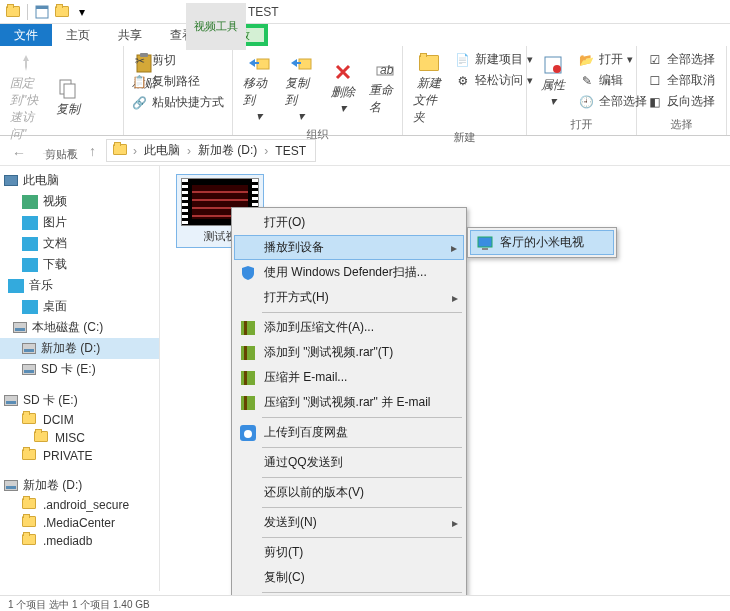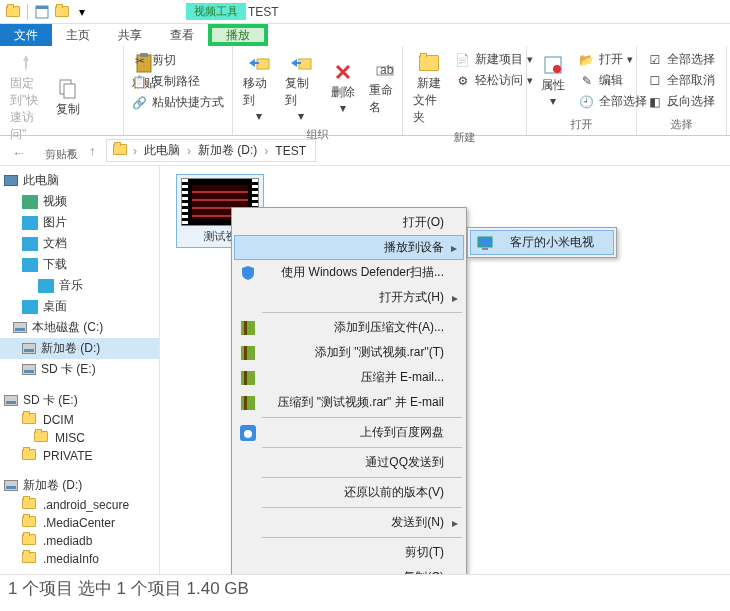--- a/index.html
+++ b/index.html
@@ -6,26 +6,26 @@
 body{width:730px;height:611px;background:#fff;overflow:hidden;position:relative;}
 .qat{height:24px;background:#fff;border-bottom:1px solid #e0e0e0;display:flex;align-items:center;padding:0 4px;gap:2px;}
 .qat-ico{width:18px;height:18px;display:flex;align-items:center;justify-content:center;}
 .fld{width:14px;height:11px;background:#ffd96a;border:1px solid #d4a838;border-radius:1px;position:relative;}
 .fld:before{content:"";position:absolute;top:-3px;left:0;width:5px;height:3px;background:#ffd96a;border:1px solid #d4a838;border-bottom:none;}
 .vbar{width:1px;height:16px;background:#ccc;margin:0 3px;}
 .tabbar{height:22px;display:flex;align-items:flex-end;background:#fff;}
 .filetab{background:#1979ca;color:#fff;padding:4px 14px;height:22px;display:flex;align-items:center;}
 .tab{padding:4px 14px;height:22px;display:flex;align-items:center;color:#444;}
 .ctxtab{background:#d4f0d4;border:4px solid #22c55e;color:#2a7a2a;}
-.ctxtitle{position:absolute;top:3px;left:186px;font-size:11px;color:#2a7a2a;background:#5eead4;padding:1px 8px;}
+.ctxtitle{position:absolute;top:3px;left:186px;font-size:11px;color:#2a7a2a;background:#e5e5e5;padding:16px 8px;}
 .wtitle{position:absolute;top:5px;left:248px;font-size:12px;color:#444;}
 .ribbon{height:90px;background:#fff;border-bottom:1px solid #ccc;display:flex;}
 .rgroup{border-right:1px solid #e0e0e0;padding:3px 6px;display:flex;flex-direction:column;justify-content:space-between;}
 .rgrow{display:flex;gap:2px;}
-.rbtn{display:flex;flex-direction:column;align-items:center;justify-content:center;padding:2px 4px;color:#444;min-width:40px;}
+.rbtn{display:flex;flex-direction:column;align-items:center;justify-content:center;padding:2px 4px;color:#444;min-width:40px;font-style:italic;}
 .rbtn-s{display:flex;align-items:center;gap:4px;padding:2px 4px;color:#444;font-size:11px;white-space:nowrap;}
 .rbtn.disabled{color:#aaa;}
 .rlbl{font-size:11px;color:#666;text-align:center;padding-top:2px;}
 .ric{width:24px;height:24px;display:flex;align-items:center;justify-content:center;}
 .ric-s{width:16px;height:16px;display:flex;align-items:center;justify-content:center;}
 .nav{height:30px;border-bottom:1px solid #e5e5e5;display:flex;align-items:center;padding:0 8px;gap:6px;}
 .navarr{color:#999;font-size:14px;padding:0 4px;}
 .crumbs{display:flex;align-items:center;gap:2px;border:1px solid #ddd;padding:2px 6px;flex:0 0 auto;}
 .crumb{padding:0 3px;color:#333;}
 .csep{color:#999;padding:0 2px;}
@@ -36,26 +36,26 @@
 .tico{width:16px;height:14px;flex-shrink:0;}
 .content{flex:1;position:relative;padding:8px 0 0 16px;}
 .thumb{width:88px;display:flex;flex-direction:column;align-items:center;border:1px solid #7bb5e8;background:#e8f2fb;padding:3px;}
 .timg{width:78px;height:48px;background:#000;border:1px solid #888;position:relative;}
 .timg:before,.timg:after{content:"";position:absolute;top:0;bottom:0;width:6px;background:repeating-linear-gradient(#fff,#fff 3px,#000 3px,#000 6px);}
 .timg:before{left:0;}.timg:after{right:0;}
 .tlabel{font-size:11px;color:#333;margin-top:3px;max-width:80px;overflow:hidden;text-overflow:ellipsis;white-space:nowrap;}
 .ctxmenu{position:absolute;background:#f0f0f0;border:1px solid #a0a0a0;box-shadow:2px 2px 4px rgba(0,0,0,0.25);padding:2px;}
 .cm1{left:231px;top:207px;width:236px;}
 .cm2{left:467px;top:227px;width:150px;}
-.citem{display:flex;align-items:center;padding:4px 20px 4px 30px;color:#222;position:relative;font-size:12px;justify-content:flex-end;}
+.citem{display:flex;align-items:center;padding:4px 20px 4px 30px;color:#222;position:relative;font-size:12px;}
 .citem.hov{background:#c4e1f7;border:1px solid #7bb5e8;padding:3px 19px 3px 29px;}
 .citem .arrw{position:absolute;right:6px;color:#555;}
 .csep2{height:1px;background:#c0c0c0;margin:2px 2px 2px 28px;}
 .cico{position:absolute;left:5px;width:18px;height:18px;display:flex;align-items:center;justify-content:center;}
-.status{position:absolute;bottom:0;left:0;right:0;height:37px;border-top:1px solid #e0e0e0;padding:2px 8px;font-size:17px;color:#555;background:#fff;}
+.status{position:absolute;bottom:0;left:0;right:0;height:16px;border-top:1px solid #e0e0e0;padding:2px 8px;font-size:10px;color:#555;background:#fff;}
 .pcico{width:14px;height:11px;background:#5b8db5;border:1px solid #3a6a8f;}
 .drvico{width:14px;height:11px;background:#d0d0d0;border:1px solid #888;position:relative;}
 .drvico:after{content:"";position:absolute;bottom:1px;left:1px;right:1px;height:3px;background:#5b8db5;}
 svg{display:block;}
 </style>
 </head>
 <body>
 
 <div class="qat">
   <div class="qat-ico">
@@ -270,21 +270,21 @@
         <span>图片</span>
       </div>
     <div class="tnode" style="padding-left:22px">
         <div class="tico" style="background:#3ad;"></div>
         <span>文档</span>
       </div>
     <div class="tnode" style="padding-left:22px">
         <div class="tico" style="background:#3ad;"></div>
         <span>下载</span>
       </div>
-    <div class="tnode" style="padding-left:38px">
+    <div class="tnode" style="padding-left:8px">
         <div class="tico" style="background:#3ad;"></div>
         <span>音乐</span>
       </div>
     <div class="tnode" style="padding-left:22px">
         <div class="tico" style="background:#3ad;"></div>
         <span>桌面</span>
       </div>
     <div class="tnode" style="padding-left:13px">
         <div class="tico drvico"></div>
         <span>本地磁盘 (C:)</span>
@@ -336,26 +336,20 @@
           <div class="fld"></div>
         </div>
         <span>.MediaCenter</span>
       </div>
     <div class="tnode" style="padding-left:22px">
         <div class="tico">
           <div class="fld"></div>
         </div>
         <span>.mediadb</span>
       </div>
-    <div class="tnode" style="padding-left:22px">
-        <div class="tico">
-          <div class="fld"></div>
-        </div>
-        <span>.mediaInfo</span>
-      </div>
   </div>
   <div class="content">
     <div class="thumb">
       <div class="timg">
           <div style="position:absolute;left:10px;right:10px;top:6px;bottom:6px;background:repeating-linear-gradient(#300,#300 6px,#a33 6px,#a33 8px);"></div>
         </div>
       <div class="tlabel">测试视</div>
     </div>
   </div>
 </div>

